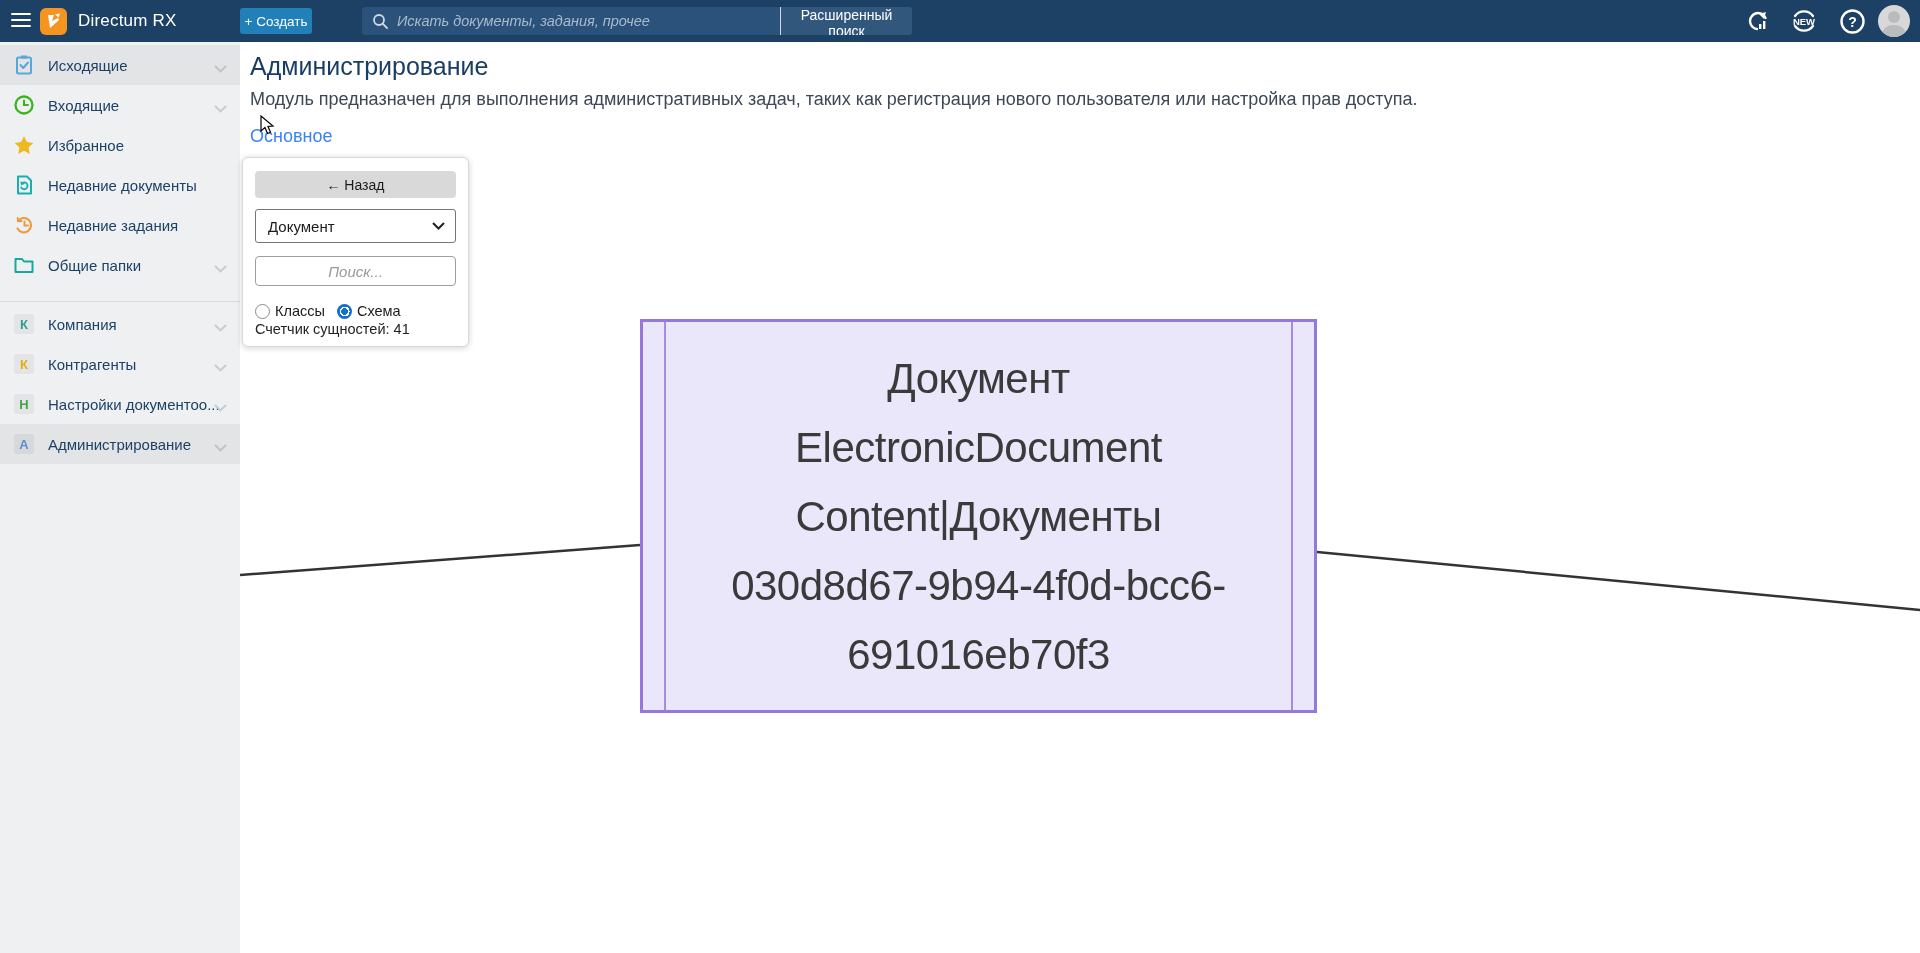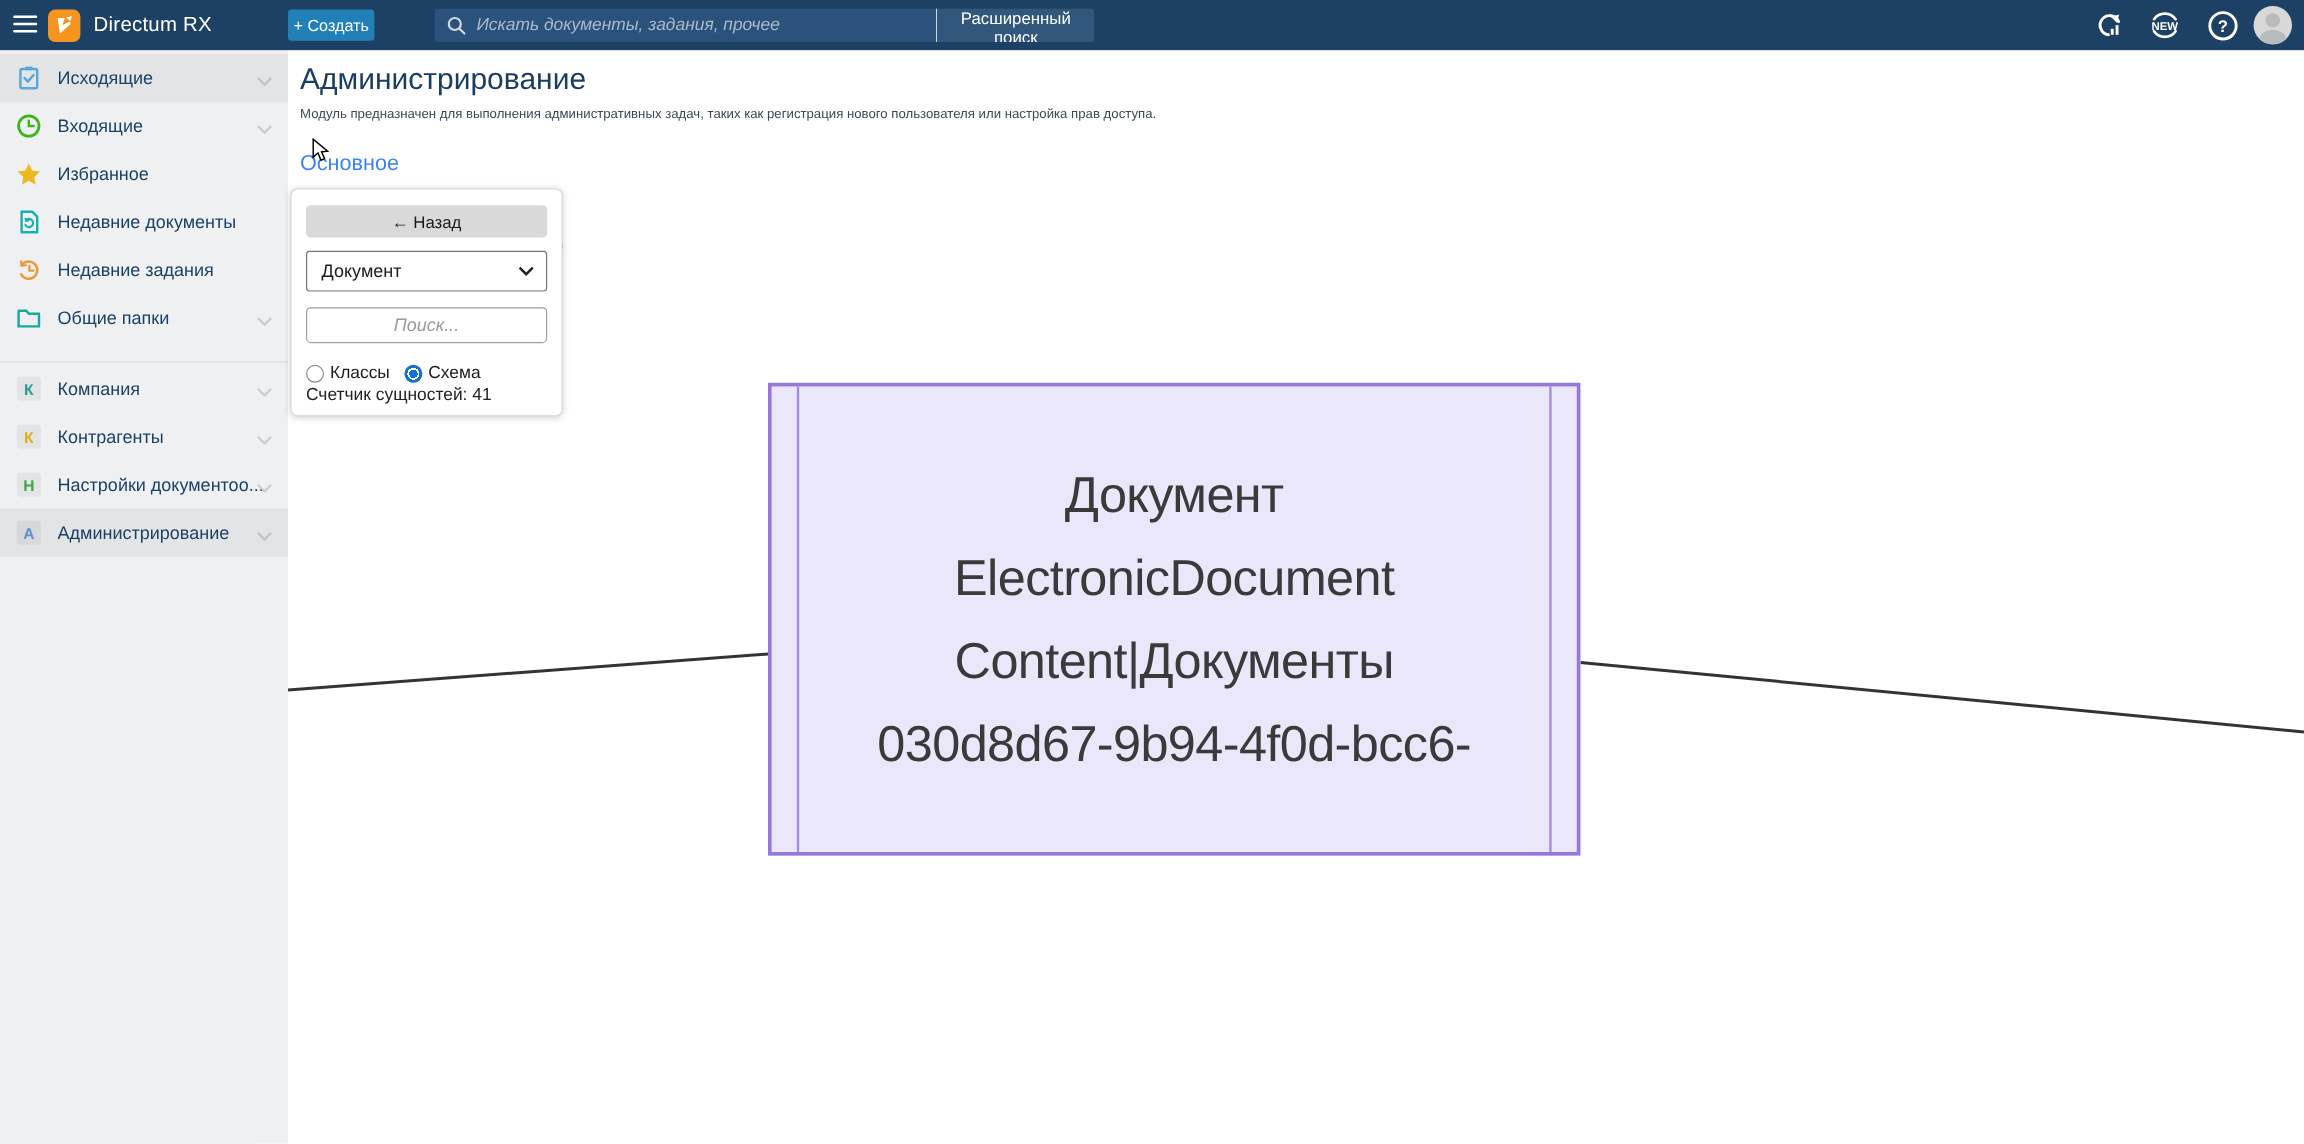--- a/index.html
+++ b/index.html
@@ -46,21 +46,21 @@
   .side-chev { position:absolute; right:13px; top:14px; }
   .letter-badge { width:20px; height:20px; border-radius:3px; background:#e2e4e6;
                   font-size:13px; font-weight:700; display:flex; align-items:center;
                   justify-content:center; }
   .side-item.active .letter-badge { background:#d6d8da; }
   .side-divider { height:1px; background:#d9dbdd; margin:16px 0 2px 0; }
 
   
   .main { position:absolute; left:240px; top:42px; width:1680px; height:911px; background:#fff; }
   .page-title { position:absolute; left:10px; top:10px; font-size:25px; color:#1a3e63; font-weight:400; }
-  .page-desc { position:absolute; left:10px; top:47px; font-size:11px; color:#3c4856; }
+  .page-desc { position:absolute; left:10px; top:47px; font-size:18px; color:#3c4856; }
   .tabs { position:absolute; left:10px; top:84px; display:flex; }
   .tab { font-size:18px; color:#3b82f6; padding-bottom:9px; margin-right:24px; cursor:pointer; }
   .tab.active { font-weight:700; border-bottom:4px solid #1a4368;margin-top:47px; }
 
   
   .panel { position:absolute; left:2px; top:115px; width:227px; height:190px;
            background:#fff; border:1px solid #d8d8d8; border-radius:6px;
            box-shadow:0 1px 6px rgba(0,0,0,.18); padding:13px 12px 10px 12px; z-index:5; }
   .back-btn { width:100%; height:27px; background:#d9d9d9; border:none; border-radius:4px;
               font-size:14px; color:#1b1b1b; font-family:inherit; cursor:pointer; }
@@ -315,19 +315,20 @@
   </div>
 
   <div class="node">
     <div class="node-line-v l"></div>
     <div class="node-line-v r"></div>
     <div class="node-text">
       <div>Документ</div>
       <div>ElectronicDocument</div>
       <div>Content|Документы</div>
       <div>030d8d67-9b94-4f0d-bcc6-</div>
+      <div>691016eb70f3</div>
     </div>
   </div>
 
   <svg class="cursor" width="16" height="22" viewBox="0 0 16 22">
     <path d="M1 1 L1 16 L5 12.5 L7.5 18.5 L10.5 17.2 L8 11.5 L13 11 Z" fill="#fff" stroke="#000" stroke-width="1.2"></path>
   </svg>
 </div>
 
 </body></html>

